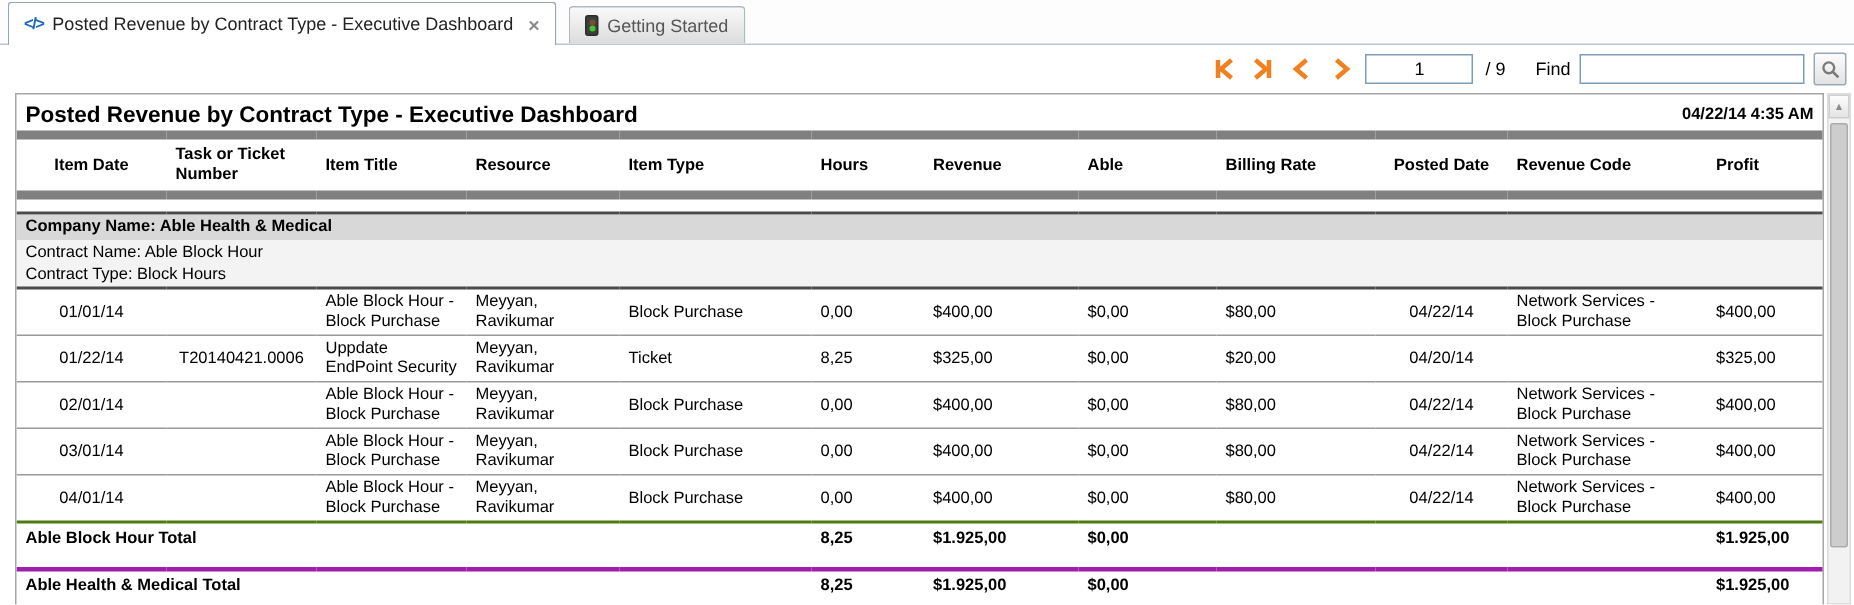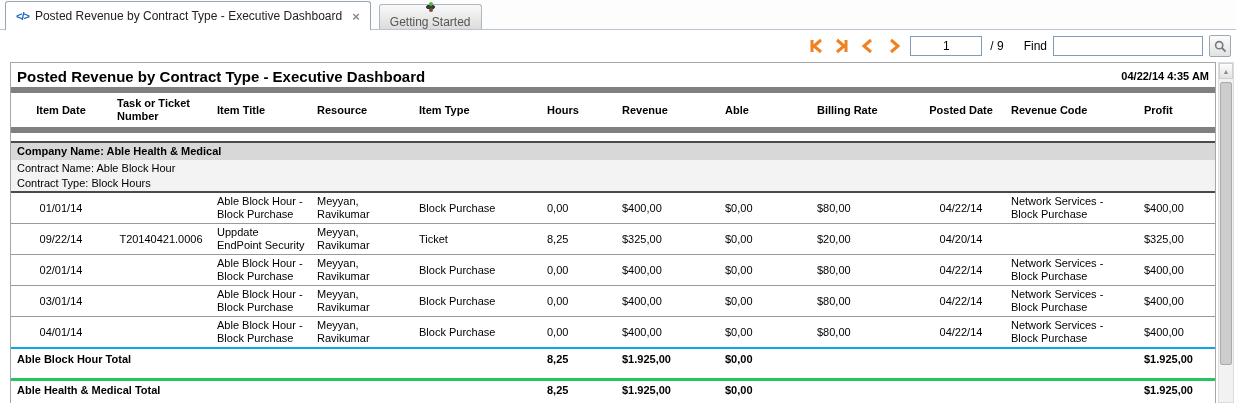--- a/index.html
+++ b/index.html
@@ -7,21 +7,21 @@
     font-family: "Liberation Sans", "DejaVu Sans", sans-serif; color: #000; }
 
   
   .tabbar { height: 30px; display: flex; align-items: flex-end; padding-left: 5px;
     background: #fdfdfd; border-bottom: 1px solid #b9c6d2; }
   .tab { display: flex; align-items: center; gap: 6px; padding: 0 10px; font-size: 12px;
     border: 1px solid #98a6b4; border-bottom: none; border-radius: 3px 3px 0 0;
     margin-right: 8px; white-space: nowrap; cursor: default; }
   .tab.active { background: #fff; height: 29px; margin-bottom: -1px; color: #222; }
   .tab.inactive { background: linear-gradient(#f9f9f9, #dcdcdc); height: 25px; color: #555;
-    border-color: #aeb8c0; flex-direction: column; }
+    border-color: #aeb8c0; }
   .code-icon { color: #1f66c0; font-weight: bold; font-size: 11px; letter-spacing: -1px; }
   .close-x { color: #8a8a8a; font-size: 13px; font-weight: bold; margin-left: 4px; cursor: pointer; }
   .gs-icon { width: 9px; height: 14px; background: #3a3f3a; border-radius: 2px;
     display: inline-block; position: relative; border: 1px solid #2a2d2a; }
   .gs-icon::after { content: ""; position: absolute; left: 2px; bottom: 2px; width: 4px; height: 4px;
     background: #46c430; border-radius: 50%; }
   .gs-icon::before { content: ""; position: absolute; left: 2px; top: 2px; width: 4px; height: 4px;
     background: #7d4a3a; border-radius: 50%; }
 
   
@@ -54,22 +54,22 @@
   thead th { font-weight: bold; border-top: 6px solid #808080; border-bottom: 6px solid #808080;
     height: 40px; vertical-align: middle; }
   tr.spacer-sm td { height: 12px; padding: 0; }
   tr.company-row td { background: #d8d8d8; font-weight: bold; border-top: 2px solid #4a4a4a;
     height: 18px; }
   tr.contract-row td { background: #f3f3f3; height: 16px; padding-top: 1px; padding-bottom: 1px; }
   tr.contract-row.last td { border-bottom: 2px solid #4a4a4a; }
   tr.data-row td { height: 28px; border-bottom: 1px solid #9a9a9a; vertical-align: middle; }
   tr.data-row.last td { border-bottom: none; }
   tr.total-row td { font-weight: bold; height: 22px; vertical-align: middle; }
-  tr.total-row.sub td { border-top: 2px solid #0ea5e9; }
-  tr.total-row.grand td { border-top: 3px solid #22c55e; }
+  tr.total-row.sub td { border-top: 2px solid #4d7c0f; }
+  tr.total-row.grand td { border-top: 3px solid #a21caf; }
   tr.gap td { height: 9px; padding: 0; }
   .col-profit { padding-right: 3px; }
 
   
   .vscroll { position: absolute; right: 2px; top: 0; width: 16px; height: 341px;
     background: #f2f2f2; border: 1px solid #dcdcdc; }
   .vscroll-up { height: 16px; background: linear-gradient(#fdfdfd, #e3e3e3); border: 1px solid #cfcfcf;
     display: flex; align-items: center; justify-content: center; font-size: 7px; color: #8a8a8a;
     cursor: pointer; }
   .vscroll-thumb { position: absolute; left: 1px; top: 19px; width: 12px; height: 283px;
@@ -185,21 +185,21 @@
           <td class="al">Block Purchase</td>
           <td class="ar">0,00</td>
           <td class="ar">$400,00</td>
           <td class="ar">$0,00</td>
           <td class="ar">$80,00</td>
           <td class="ac">04/22/14</td>
           <td class="al">Network Services - Block Purchase</td>
           <td class="ar col-profit">$400,00</td>
         </tr>
         <tr class="data-row">
-          <td class="ac">09/22/14</td>
+          <td class="ac">01/22/14</td>
           <td class="ac">T20140421.0006</td>
           <td class="al">Uppdate EndPoint Security</td>
           <td class="al">Meyyan, Ravikumar</td>
           <td class="al">Ticket</td>
           <td class="ar">8,25</td>
           <td class="ar">$325,00</td>
           <td class="ar">$0,00</td>
           <td class="ar">$20,00</td>
           <td class="ac">04/20/14</td>
           <td class="al"></td>

